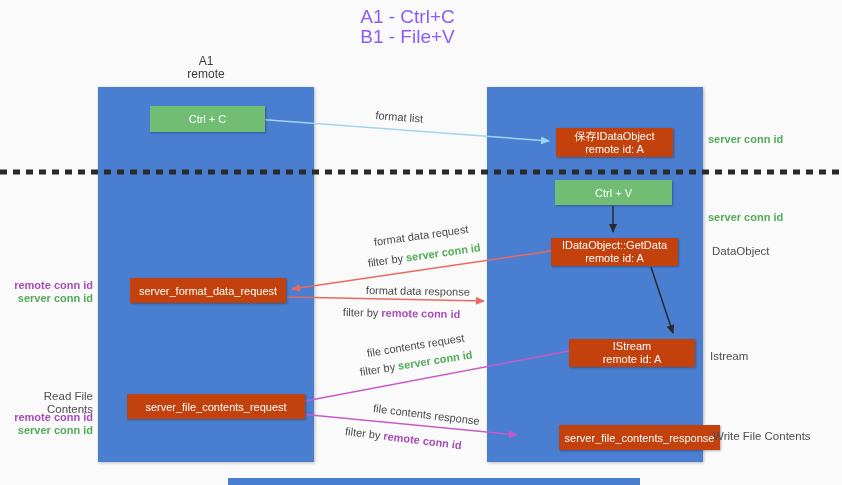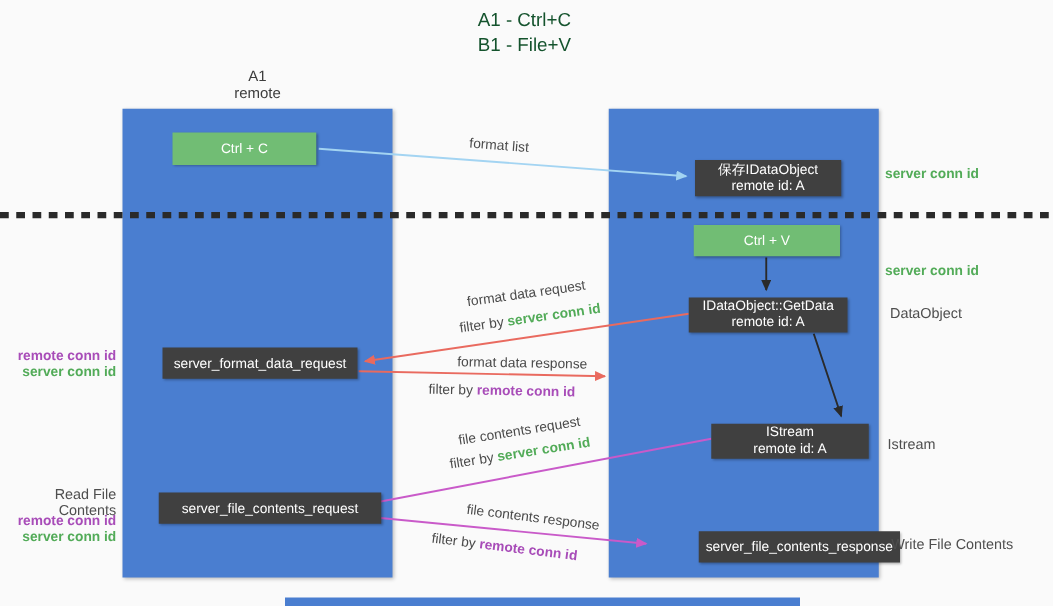--- a/index.html
+++ b/index.html
@@ -1,31 +1,31 @@
 <!DOCTYPE html>
 <html><head>
 <meta charset="utf-8">
 <style>
   html,body{margin:0;padding:0;background:#fafafa;font-family:"Liberation Sans",sans-serif;}
   #canvas{position:relative;width:842px;height:485px;background:#fafafa;overflow:hidden;}
 
-  .title{position:absolute;left:12px;top:7px;width:815px;text-align:center;
-         font-size:15px;line-height:20px;color:#14532d;}
+  .title{position:absolute;left:0;top:7px;width:815px;text-align:center;
+         font-size:19px;line-height:20px;color:#8b5cf6;}
 
   .col-header{position:absolute;width:216px;text-align:center;font-size:12px;
               line-height:13px;color:#3c3c3c;top:55px;}
   .col-header .role{display:block;}
 
   .lifeline{position:absolute;top:87px;width:216px;height:375px;background:#4a7ed0;
             box-shadow:1px 1px 3px rgba(0,0,0,.25);}
 
   .node{position:absolute;color:#fff;font-size:11px;text-align:center;
         box-shadow:1px 1px 2px rgba(0,0,0,.3);}
   .node.green{background:#71bd74;}
-  .node.orange{background:#404040;}
+  .node.orange{background:#c2410c;}
   .node .l{display:block;line-height:13px;}
   .one-line{display:flex;align-items:center;justify-content:center;}
   .two-line{display:flex;flex-direction:column;align-items:center;justify-content:center;}
 
   .edge-label{position:absolute;font-size:11px;color:#4a4a4a;white-space:nowrap;
               transform-origin:left top;}
   .edge-label .green,.side-green{color:#52ab58;font-weight:bold;}
   .edge-label .purple,.side-purple{color:#a84cb8;font-weight:bold;}
 
   .side-label{position:absolute;font-size:11.5px;white-space:nowrap;}
@@ -73,21 +73,21 @@
 
     <line x1="255" y1="119" x2="549" y2="141" stroke="#a3d4f2" stroke-width="1.5" marker-end="url(#mk-blue)"></line>
     <line x1="613" y1="206" x2="613" y2="232" stroke="#2a2a2a" stroke-width="1.5" marker-end="url(#mk-black)"></line>
     <line x1="551" y1="251" x2="292" y2="289" stroke="#e96a5f" stroke-width="1.5" marker-end="url(#mk-red)"></line>
     <line x1="287" y1="297" x2="484" y2="301" stroke="#e96a5f" stroke-width="1.5" marker-end="url(#mk-red)"></line>
     <line x1="651" y1="267" x2="673" y2="333" stroke="#2a2a2a" stroke-width="1.5" marker-end="url(#mk-black)"></line>
     <line x1="569" y1="351" x2="295" y2="403" stroke="#c95ac9" stroke-width="1.5" marker-end="url(#mk-magenta)"></line>
     <line x1="290" y1="413" x2="517" y2="435" stroke="#c95ac9" stroke-width="1.5" marker-end="url(#mk-magenta)"></line>
   </svg>
 
-  <div class="node green one-line" style="left:138px;top:106px;width:115px;height:26px;">
+  <div class="node green one-line" style="left:150px;top:106px;width:115px;height:26px;">
     <span>Ctrl + C</span>
   </div>
 
   <div class="node orange two-line" style="left:556px;top:128px;width:117px;height:29px;">
     <span class="l">保存IDataObject</span>
     <span class="l">remote id: A</span>
   </div>
 
   <div class="node green one-line" style="left:555px;top:180px;width:117px;height:25px;">
     <span>Ctrl + V</span>

